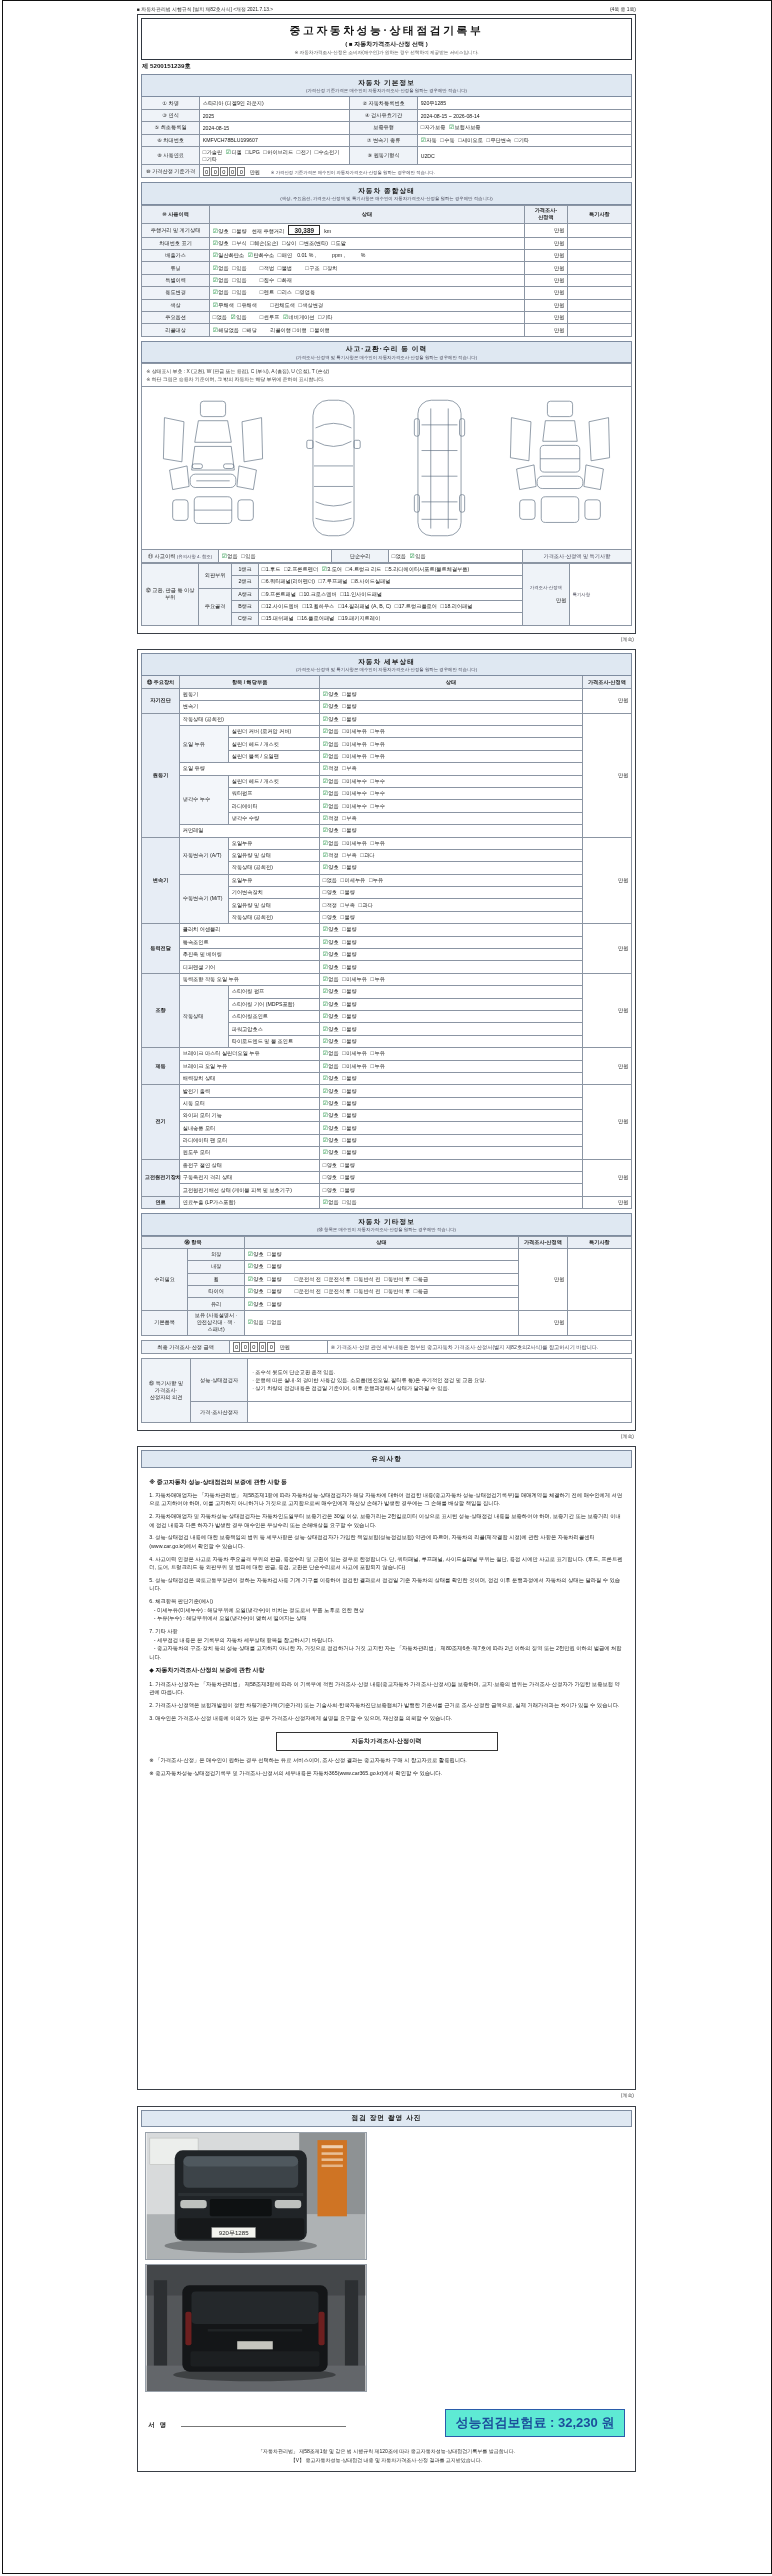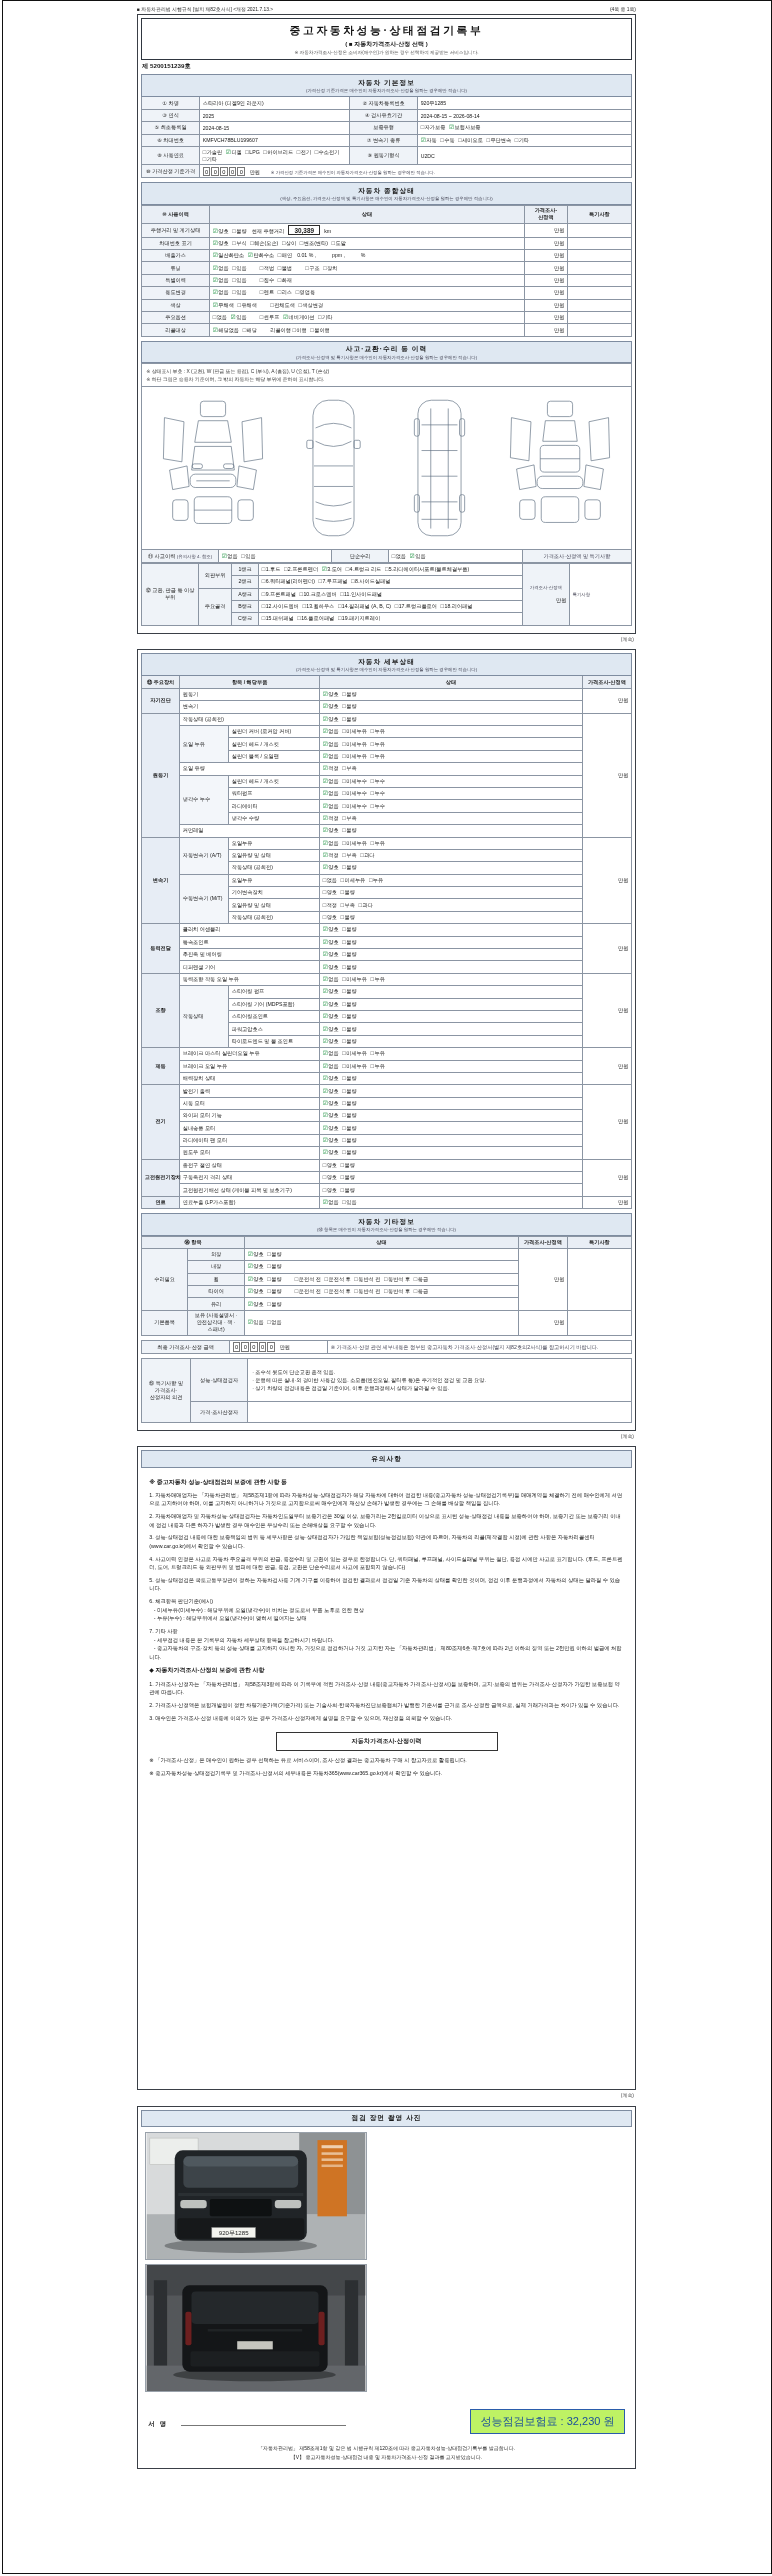--- a/index.html
+++ b/index.html
@@ -44,21 +44,21 @@
   .notice-sheet{min-height:644px}
   .notice-body{padding:5.2px 8.2px;font-size:5.3px;line-height:1.62}
   .notice-body .li{white-space:pre-wrap;margin-bottom:4.1px}
   .nt-part{font-weight:bold;font-size:6px;margin:5.2px 0 3.6px}
   .center-box{width:222px;margin:9.3px auto 5.2px;border:0.7px solid #333;text-align:center;font-weight:bold;font-size:6.2px;padding:3.6px}
   .photo-wrap{padding:5.2px 4.1px 2.1px}
   .photo{width:222px;height:128px;border:0.5px solid #99a1aa;margin-bottom:4.1px;display:block}
   .sign-row{display:flex;justify-content:space-between;align-items:center;padding:11.3px 7.2px 5.2px}
   .sign-label{font-size:6.4px;font-weight:bold;letter-spacing:5.2px}
   .sign-line{display:inline-block;width:165px;border-bottom:0.5px solid #777;height:11.3px;margin-left:7.2px}
-  .fee{border:0.8px solid #2b5cab;background:#bef264;color:#1b4e9b;font-weight:normal;font-size:11px;padding:4.1px 9.3px}
+  .fee{border:0.8px solid #2b5cab;background:#5eead4;color:#1b4e9b;font-weight:bold;font-size:13px;padding:4.1px 9.3px}
   .footer-lines{text-align:center;font-size:5px;color:#222;padding:4.1px 0 3.1px;line-height:1.8}
   .dsvg{stroke:#5d6e80;fill:none;stroke-width:1.3}
 </style>
 </head>
 <body>
 
 <div class="outer">
 <div class="page">
 
   <div class="topline">

